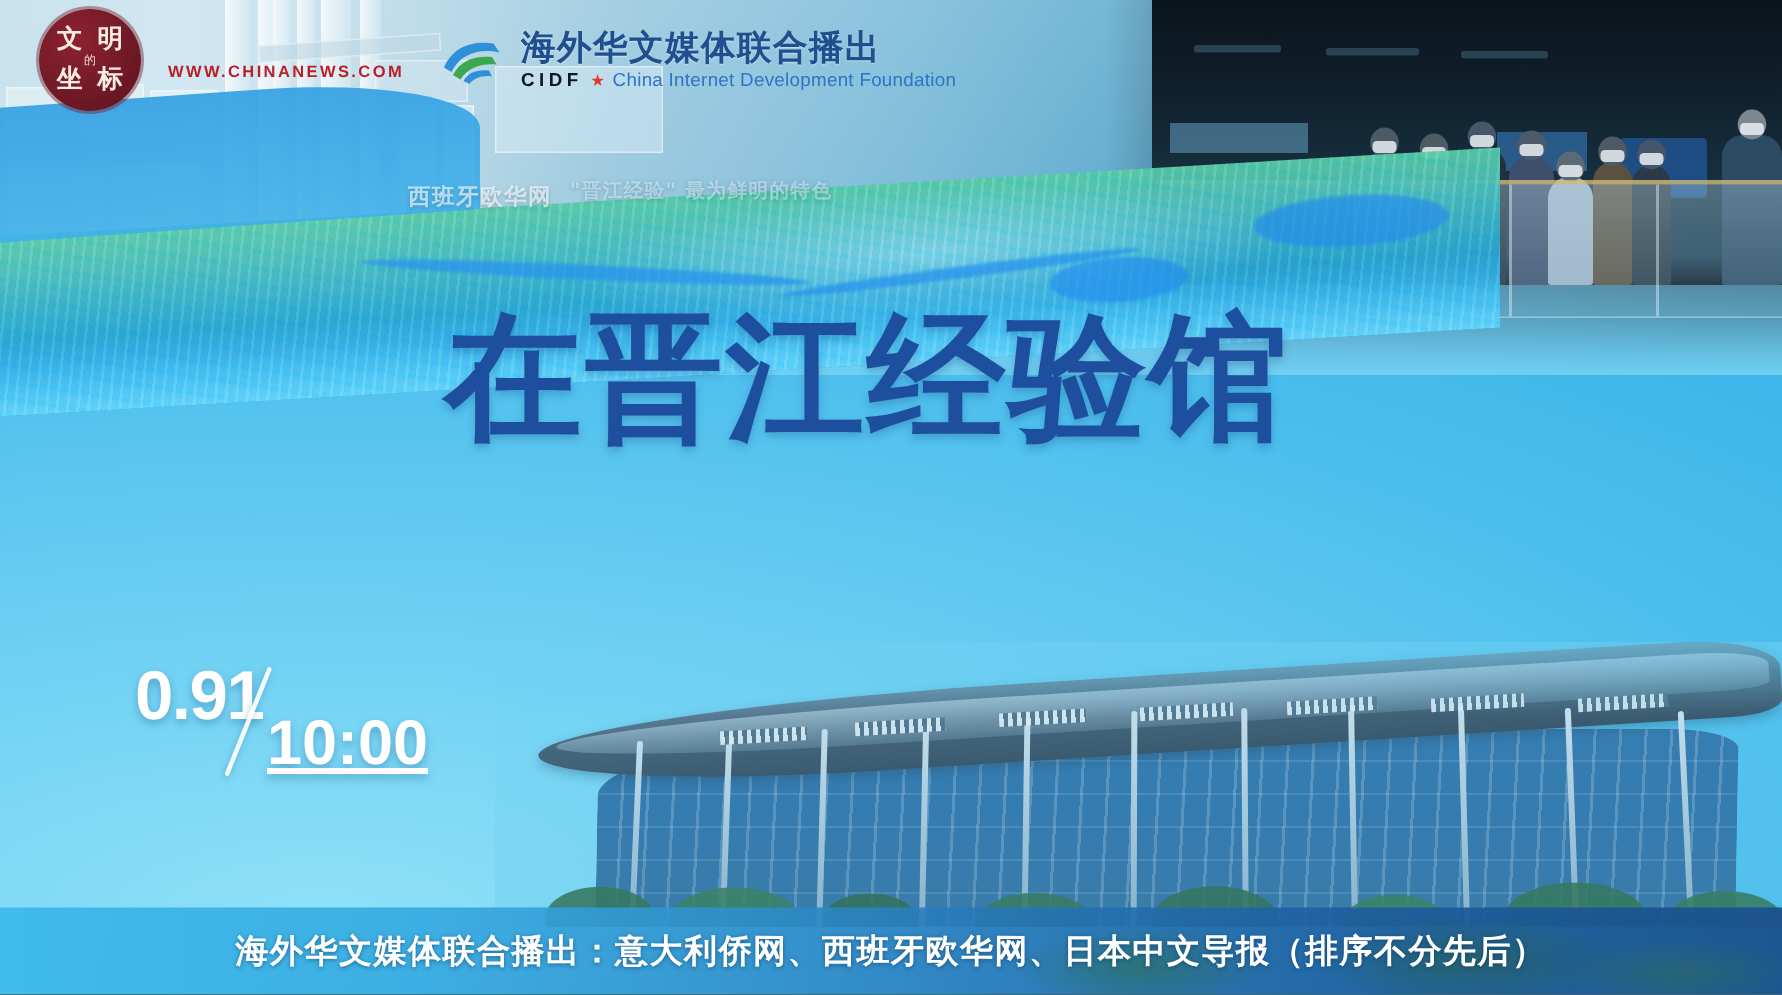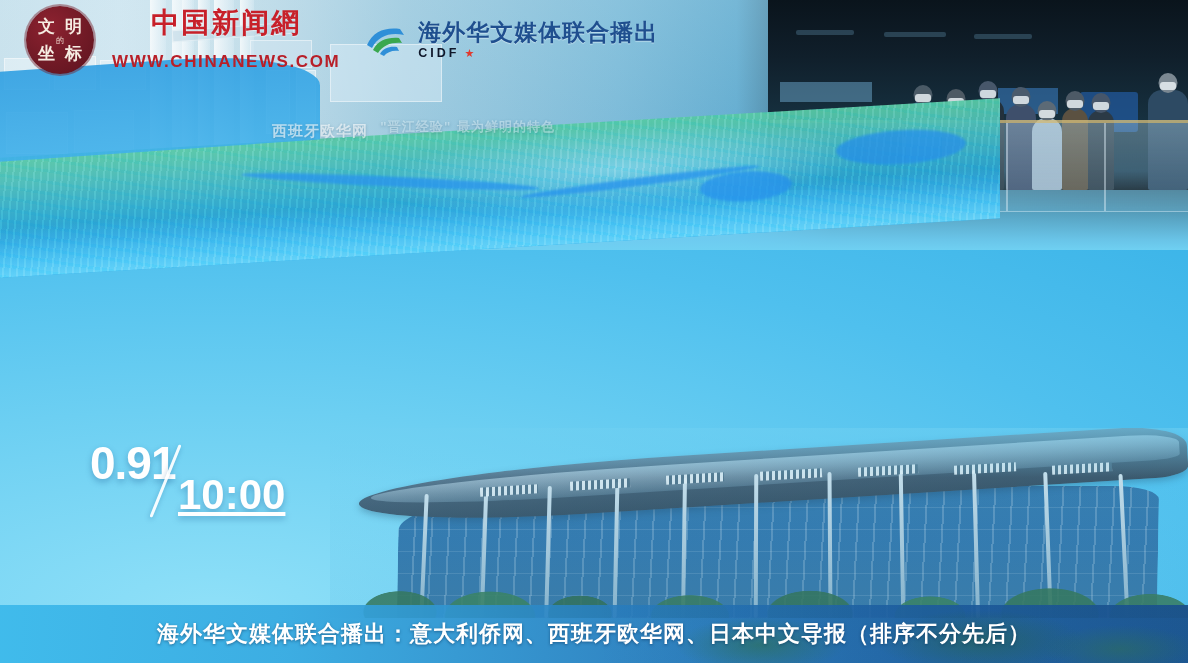--- a/index.html
+++ b/index.html
@@ -115,21 +115,21 @@
     position:absolute;left:50%;top:50%;transform:translate(-50%,-50%);
     font-size:8px;color:#f0dcd0;font-family:"DejaVu Sans",sans-serif;
   }
   .cnews{margin-left:18px;display:flex;flex-direction:column;align-items:center;}
   .cnews-cn{
     color:#c7202a;font-family:"DejaVu Serif","Liberation Serif",serif;
     font-weight:700;font-size:28px;letter-spacing:2px;line-height:1;
     text-shadow:0 1px 1px rgba(255,255,255,.5);
   }
   .cnews-url{
-    margin-top:15px;color:#b81f28;font-size:17px;font-weight:700;letter-spacing:1.6px;
+    margin-top:15px;color:#b81f28;font-size:11px;font-weight:700;letter-spacing:1.6px;
   }
   .cidf{margin-left:24px;display:flex;align-items:center;}
   .cidf-mark{width:46px;height:34px;margin-right:8px;}
   .cidf-txt{display:flex;flex-direction:column;}
   .cidf-cn{
     color:#1f4f8f;font-family:"DejaVu Sans",sans-serif;font-weight:700;
     font-size:23px;letter-spacing:1px;line-height:1.05;
     text-shadow:0 1px 1px rgba(255,255,255,.45);
   }
   .cidf-en-row{display:flex;align-items:center;margin-top:2px;}
@@ -347,35 +347,35 @@
       <div class="seal-grid">
         <span>文</span>
         <span>明</span>
         <span>坐</span>
         <span>标</span>
       </div>
       <span class="seal-dot">的</span>
     </div>
 
     <div class="cnews">
-      <div class="cnews-cn">中国新闻網</div>
       <div class="cnews-url">WWW.CHINANEWS.COM</div>
     </div>
 
     <div class="cidf">
       <svg class="cidf-mark" viewBox="0 0 46 34">
         <path d="M3 22 C9 8, 22 4, 36 6 L40 12 C26 9, 14 13, 8 25 Z" fill="#2f8fd8"></path>
         <path d="M9 27 C14 17, 24 14, 35 15 L38 20 C28 19, 19 22, 14 30 Z" fill="#3aa84f"></path>
         <path d="M16 31 C19 25, 26 23, 33 24 L35 28 C29 27, 23 29, 20 33 Z" fill="#2f8fd8"></path>
       </svg>
       <div class="cidf-txt">
         <div class="cidf-cn">海外华文媒体联合播出</div>
         <div class="cidf-en-row">
           <span class="cidf-abbr">CIDF</span>
           <span class="cidf-star">★</span>
+          <span class="cidf-en">China Internet Development Foundation</span>
         </div>
       </div>
     </div>
 
   </div>
 
   <div class="building">
     <div class="bld-glass"></div>
     <div class="bld-roof"></div>
     <div class="bld-roof2"></div>
@@ -397,20 +397,21 @@
     <div class="bld-vent" style="left:336px;top:46px;width:58px;"></div>
     <div class="bld-vent" style="left:430px;top:42px;width:62px;"></div>
     <div class="bld-vent" style="left:528px;top:38px;width:60px;"></div>
     <div class="bld-vent" style="left:624px;top:36px;width:62px;"></div>
     <div class="bld-vent" style="left:722px;top:36px;width:60px;"></div>
 
     <div class="trees"></div>
     <div class="haze"></div>
   </div>
 
+  <div class="title1">在晋江经验馆</div>
 
   <div class="datetime">
     <div class="dt-date">0.91</div>
     <div class="dt-slash"></div>
     <div class="dt-time">10:00</div>
   </div>
 
   <div class="banner">
     <div class="banner-photo"></div>
     <div class="banner-txt">海外华文媒体联合播出：意大利侨网、西班牙欧华网、日本中文导报（排序不分先后）</div>

